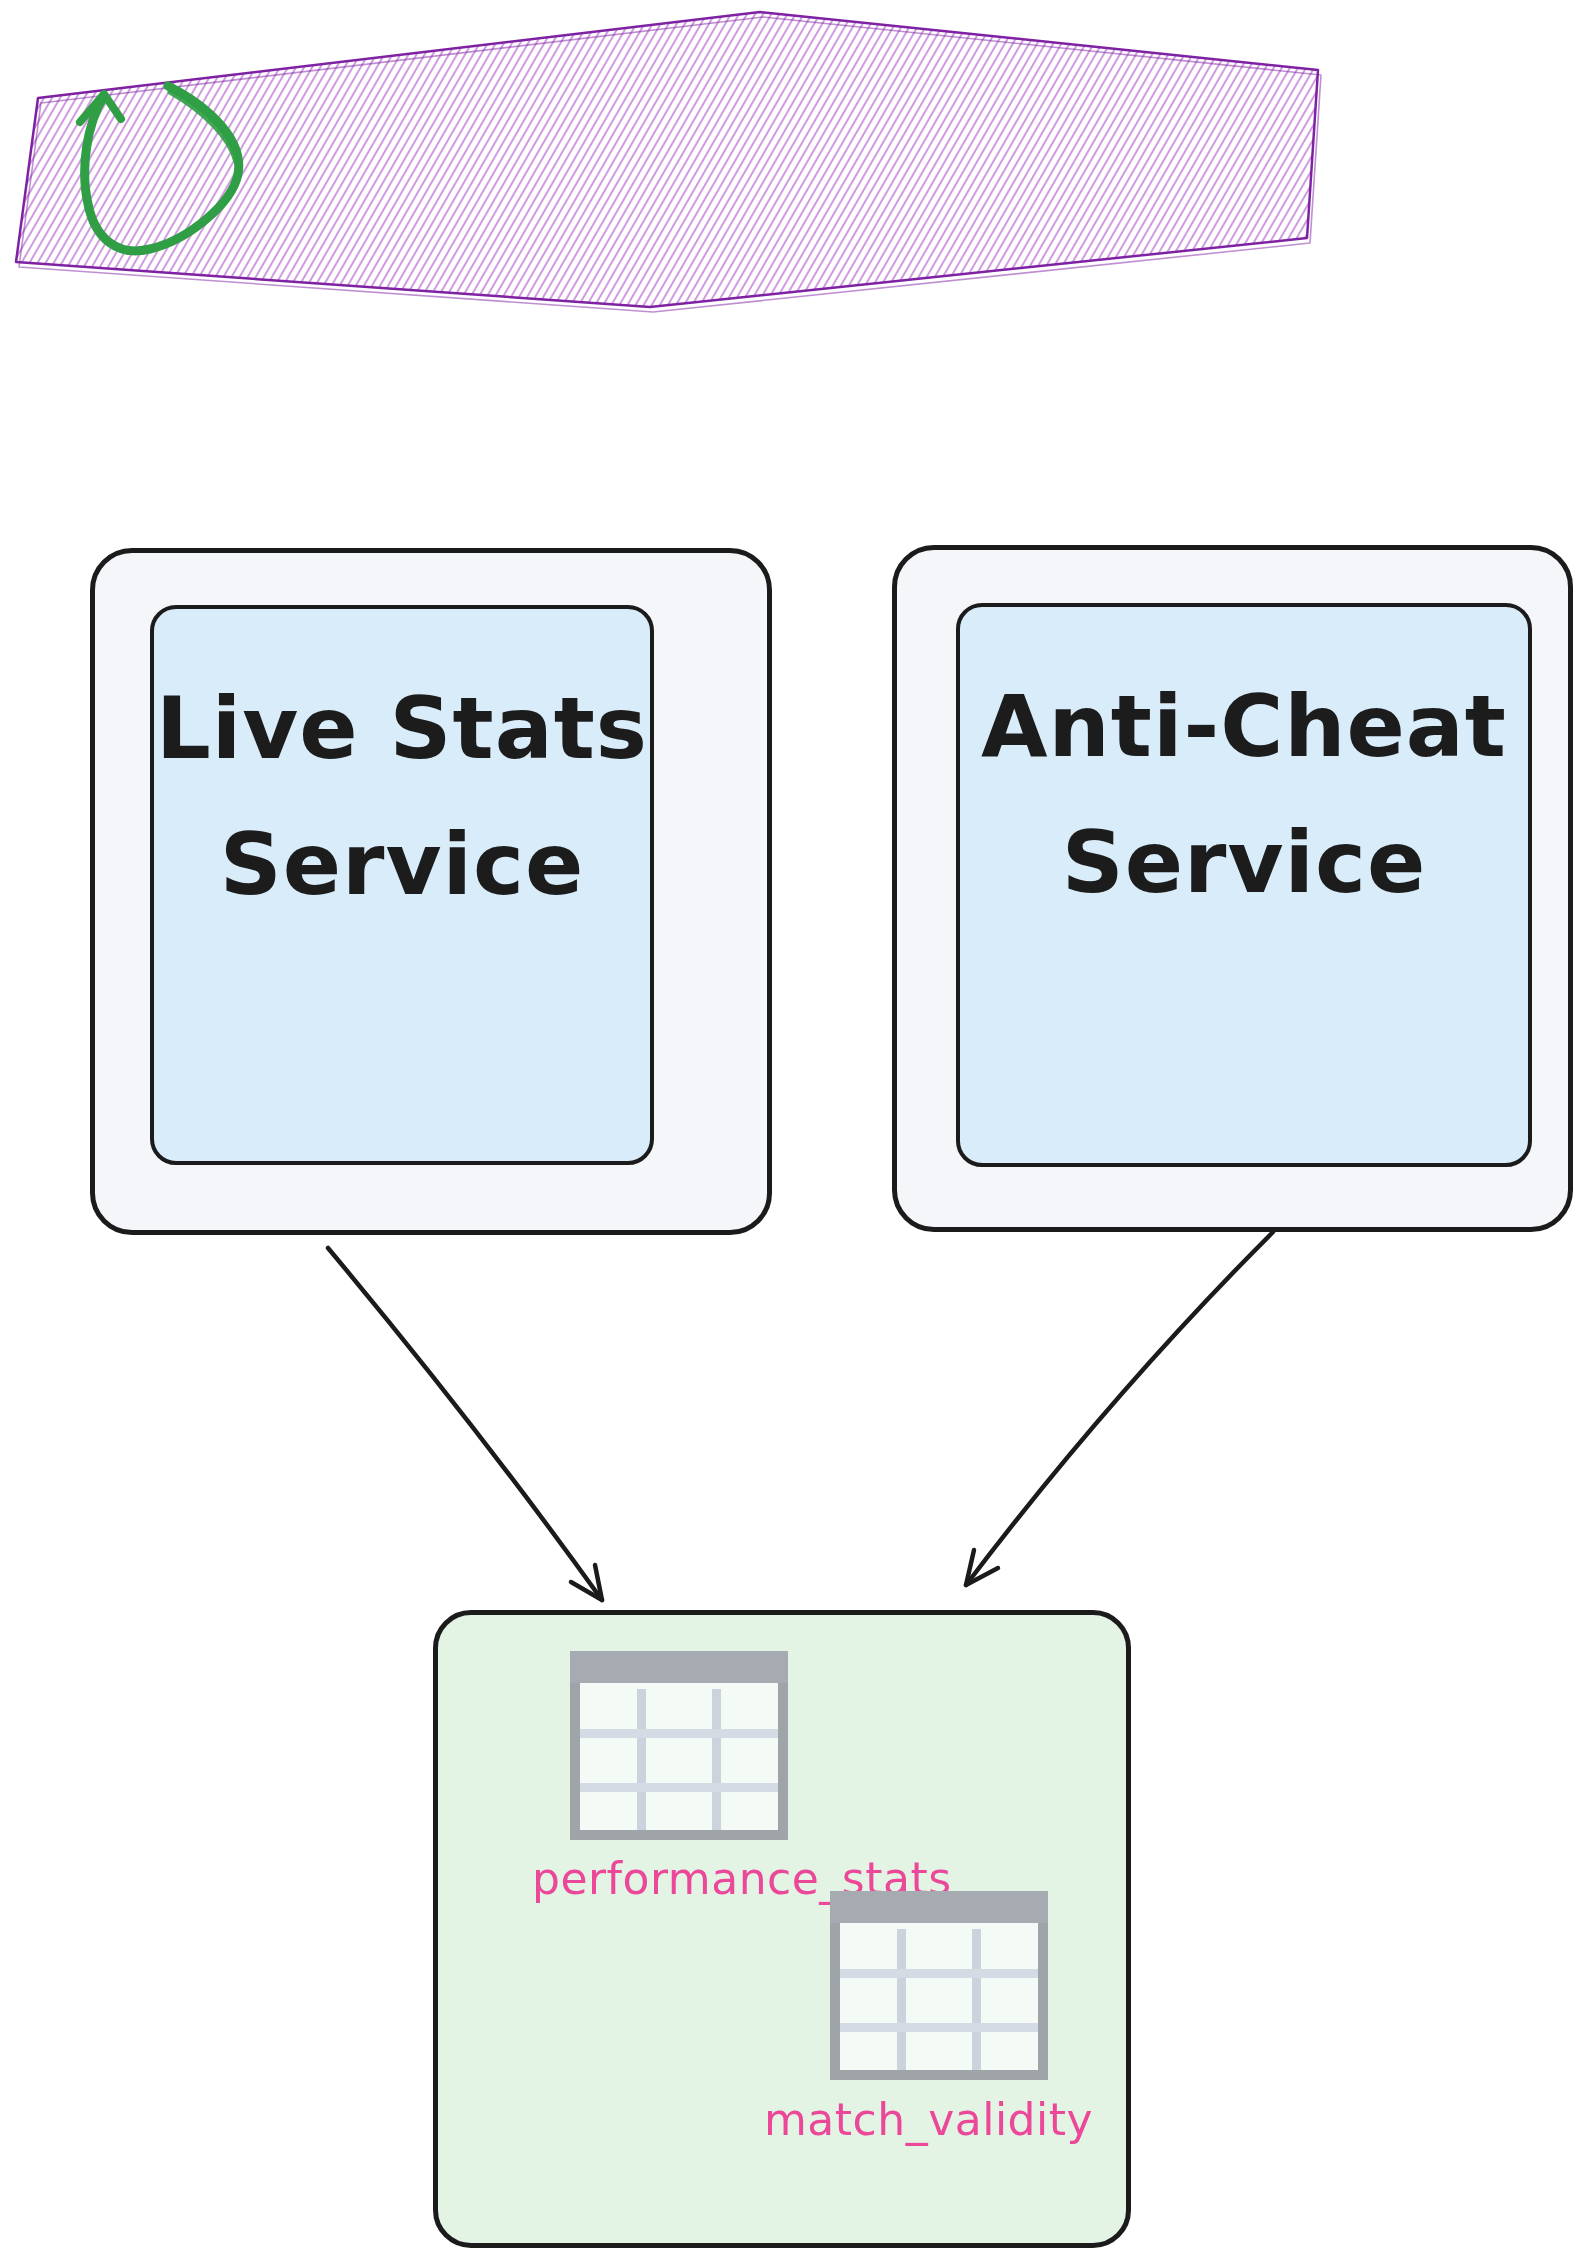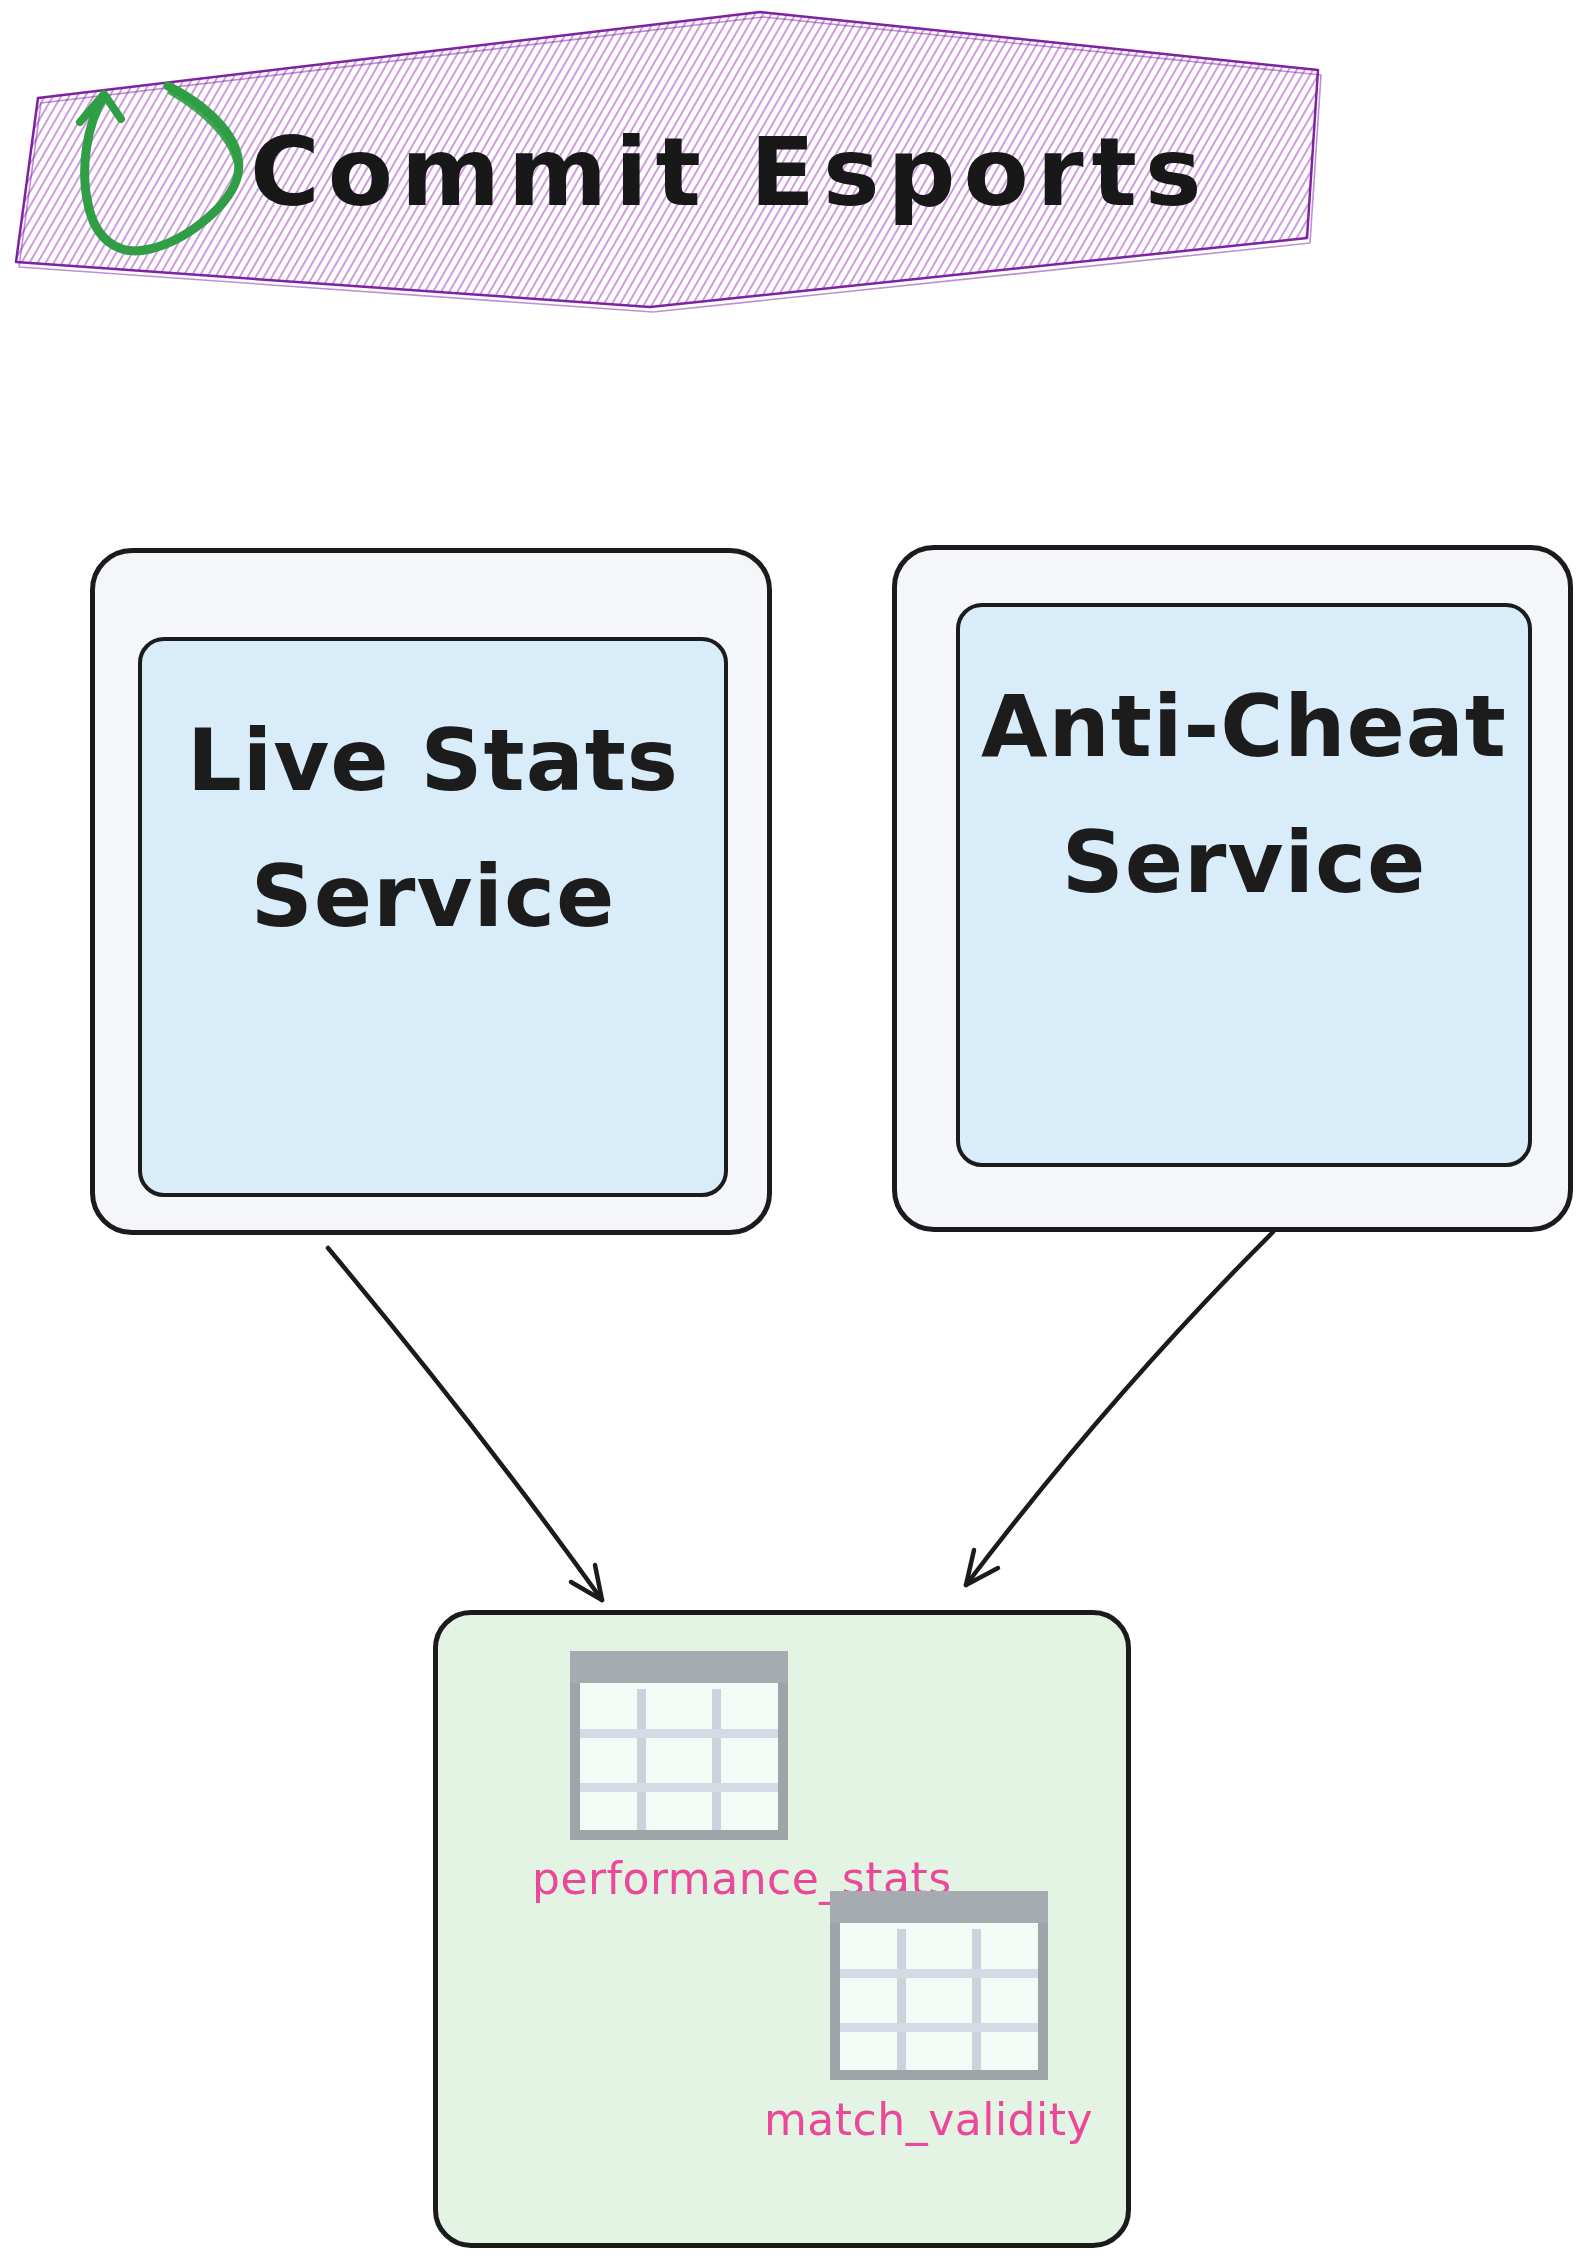--- a/index.html
+++ b/index.html
@@ -129,24 +129,23 @@
       <path d="M 328 1248 Q 480 1430 602 1600" stroke-width="4.5"></path>
       <path d="M 595 1565 L 602 1600 L 571 1582" stroke-width="4.5"></path>
     </g>
 
     <g stroke="#1b1b1b" fill="none" stroke-linecap="round" stroke-linejoin="round">
       <path d="M 1273 1232 Q 1110 1395 966 1585" stroke-width="4.5"></path>
       <path d="M 998 1568 L 966 1585 L 974 1550" stroke-width="4.5"></path>
     </g>
   </svg>
 
-  <div class="banner-title">Commit Esports</div>
 
   <div class="service-box" style="left:90px; top:548px; width:682px; height:687px;"></div>
-  <div class="service-inner" style="left:138px; top:605px; width:590px; height:560px;margin-top:32px;">
+  <div class="service-inner" style="left:150px; top:605px; width:504px; height:560px;">
     <div class="service-title">Live Stats</div>
     <div class="service-title">Service</div>
   </div>
 
   <div class="service-box" style="left:892px; top:545px; width:681px; height:687px;"></div>
   <div class="service-inner" style="left:956px; top:603px; width:576px; height:564px;">
     <div class="service-title">Anti-Cheat</div>
     <div class="service-title">Service</div>
   </div>
 

